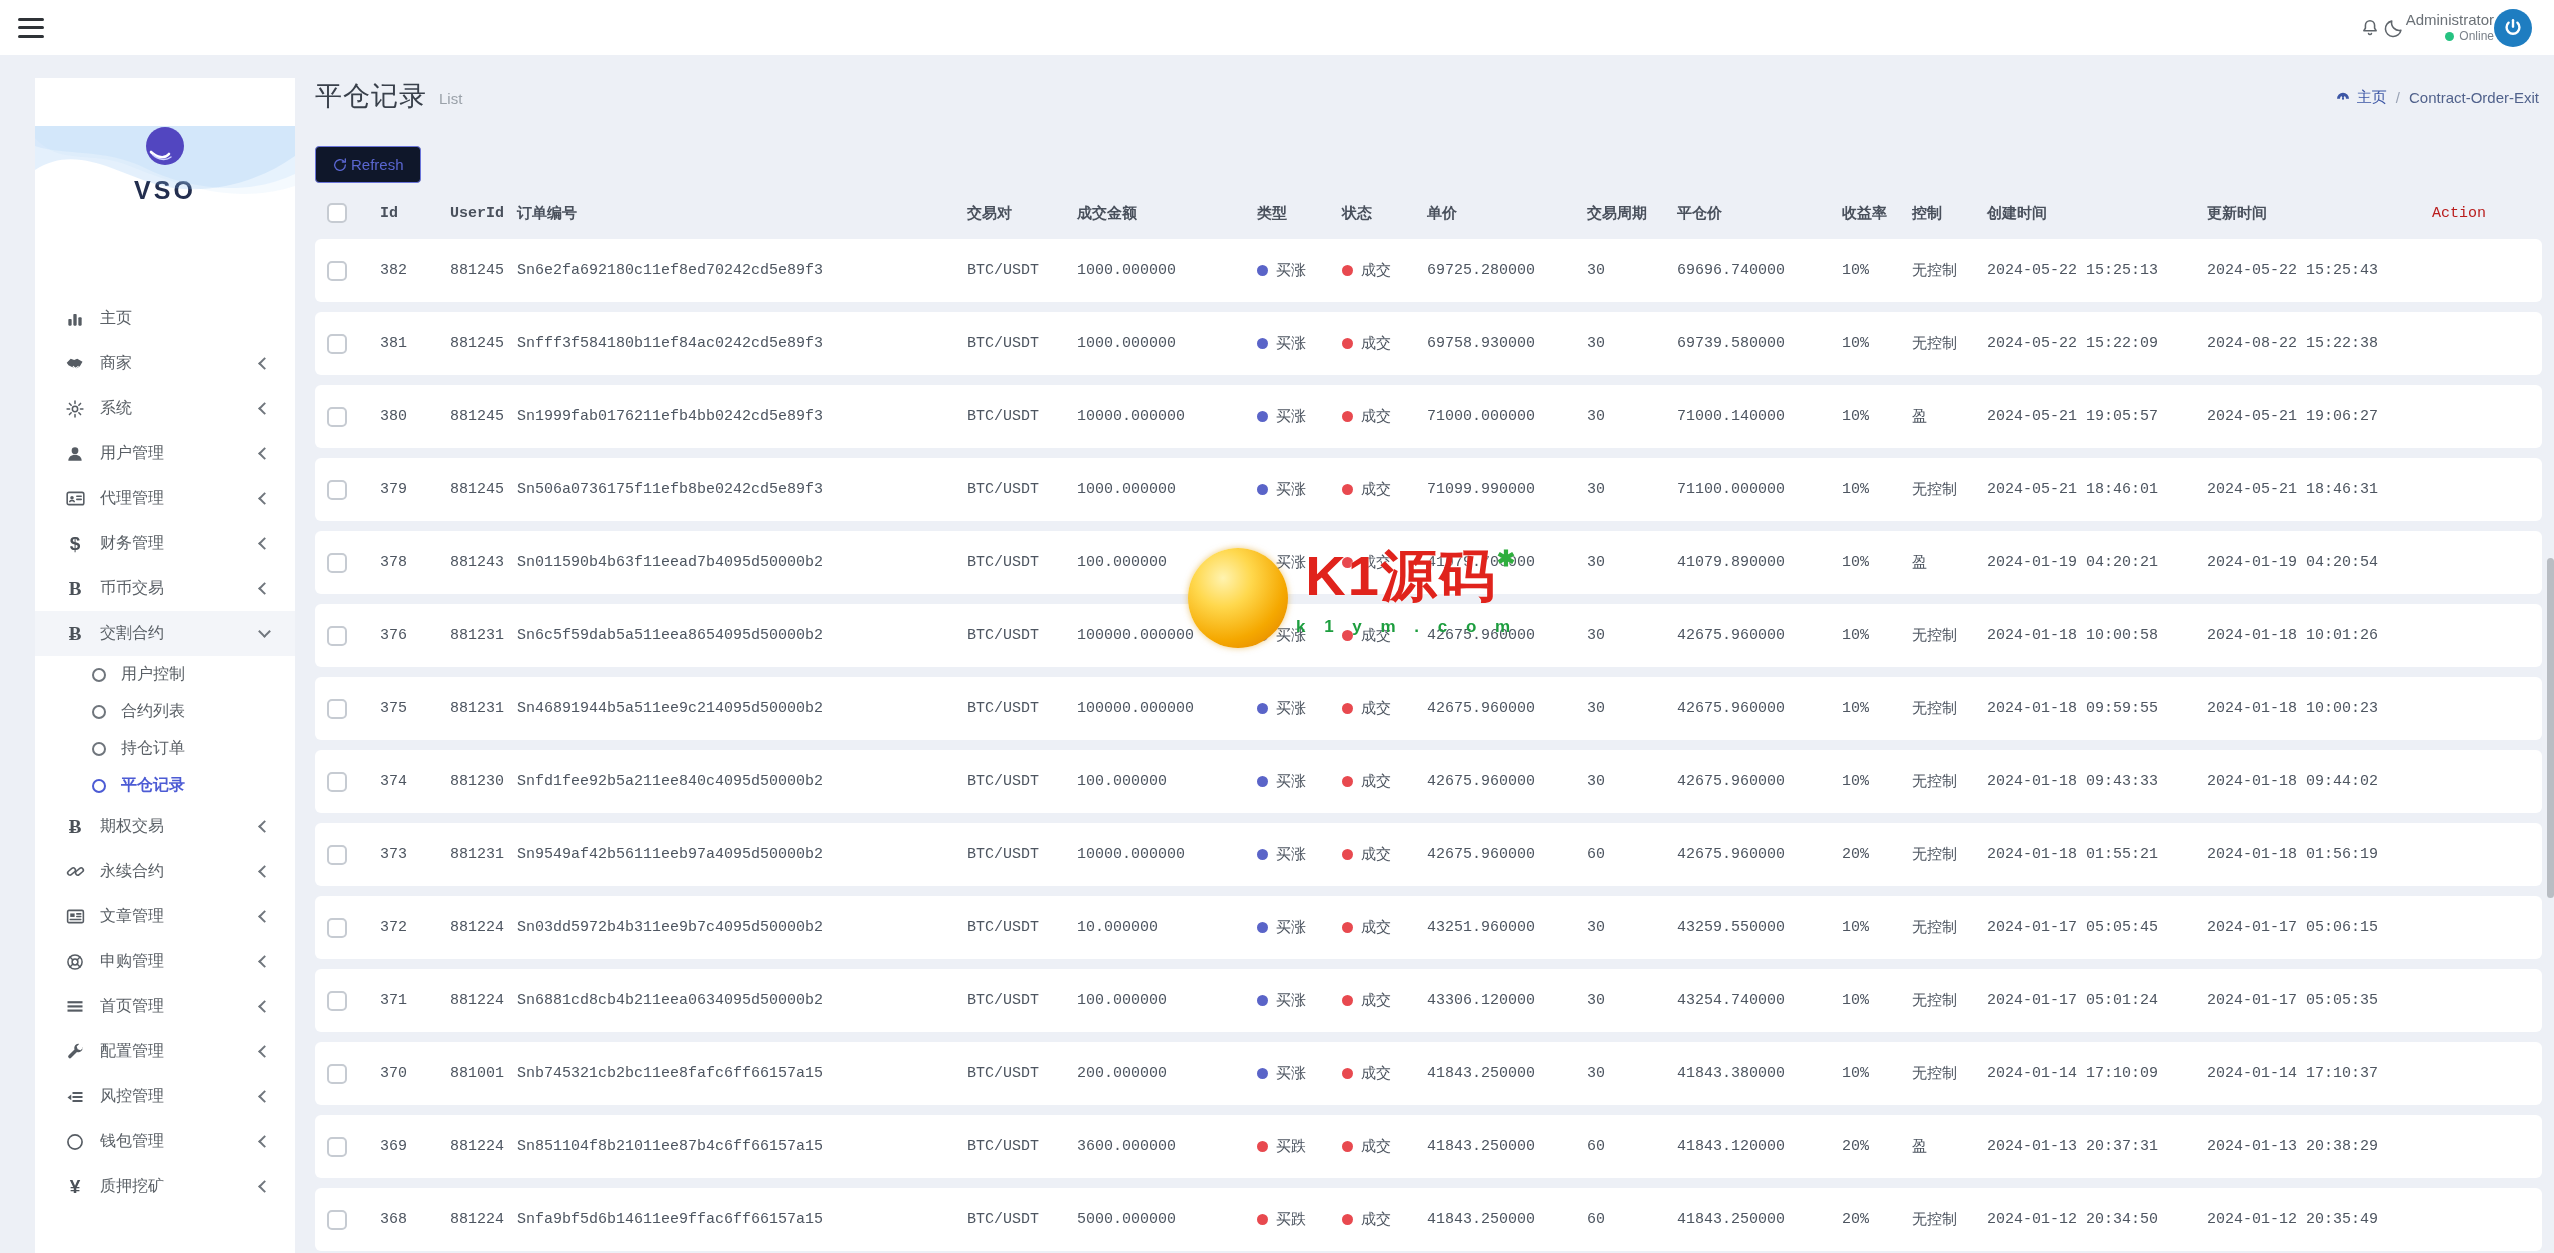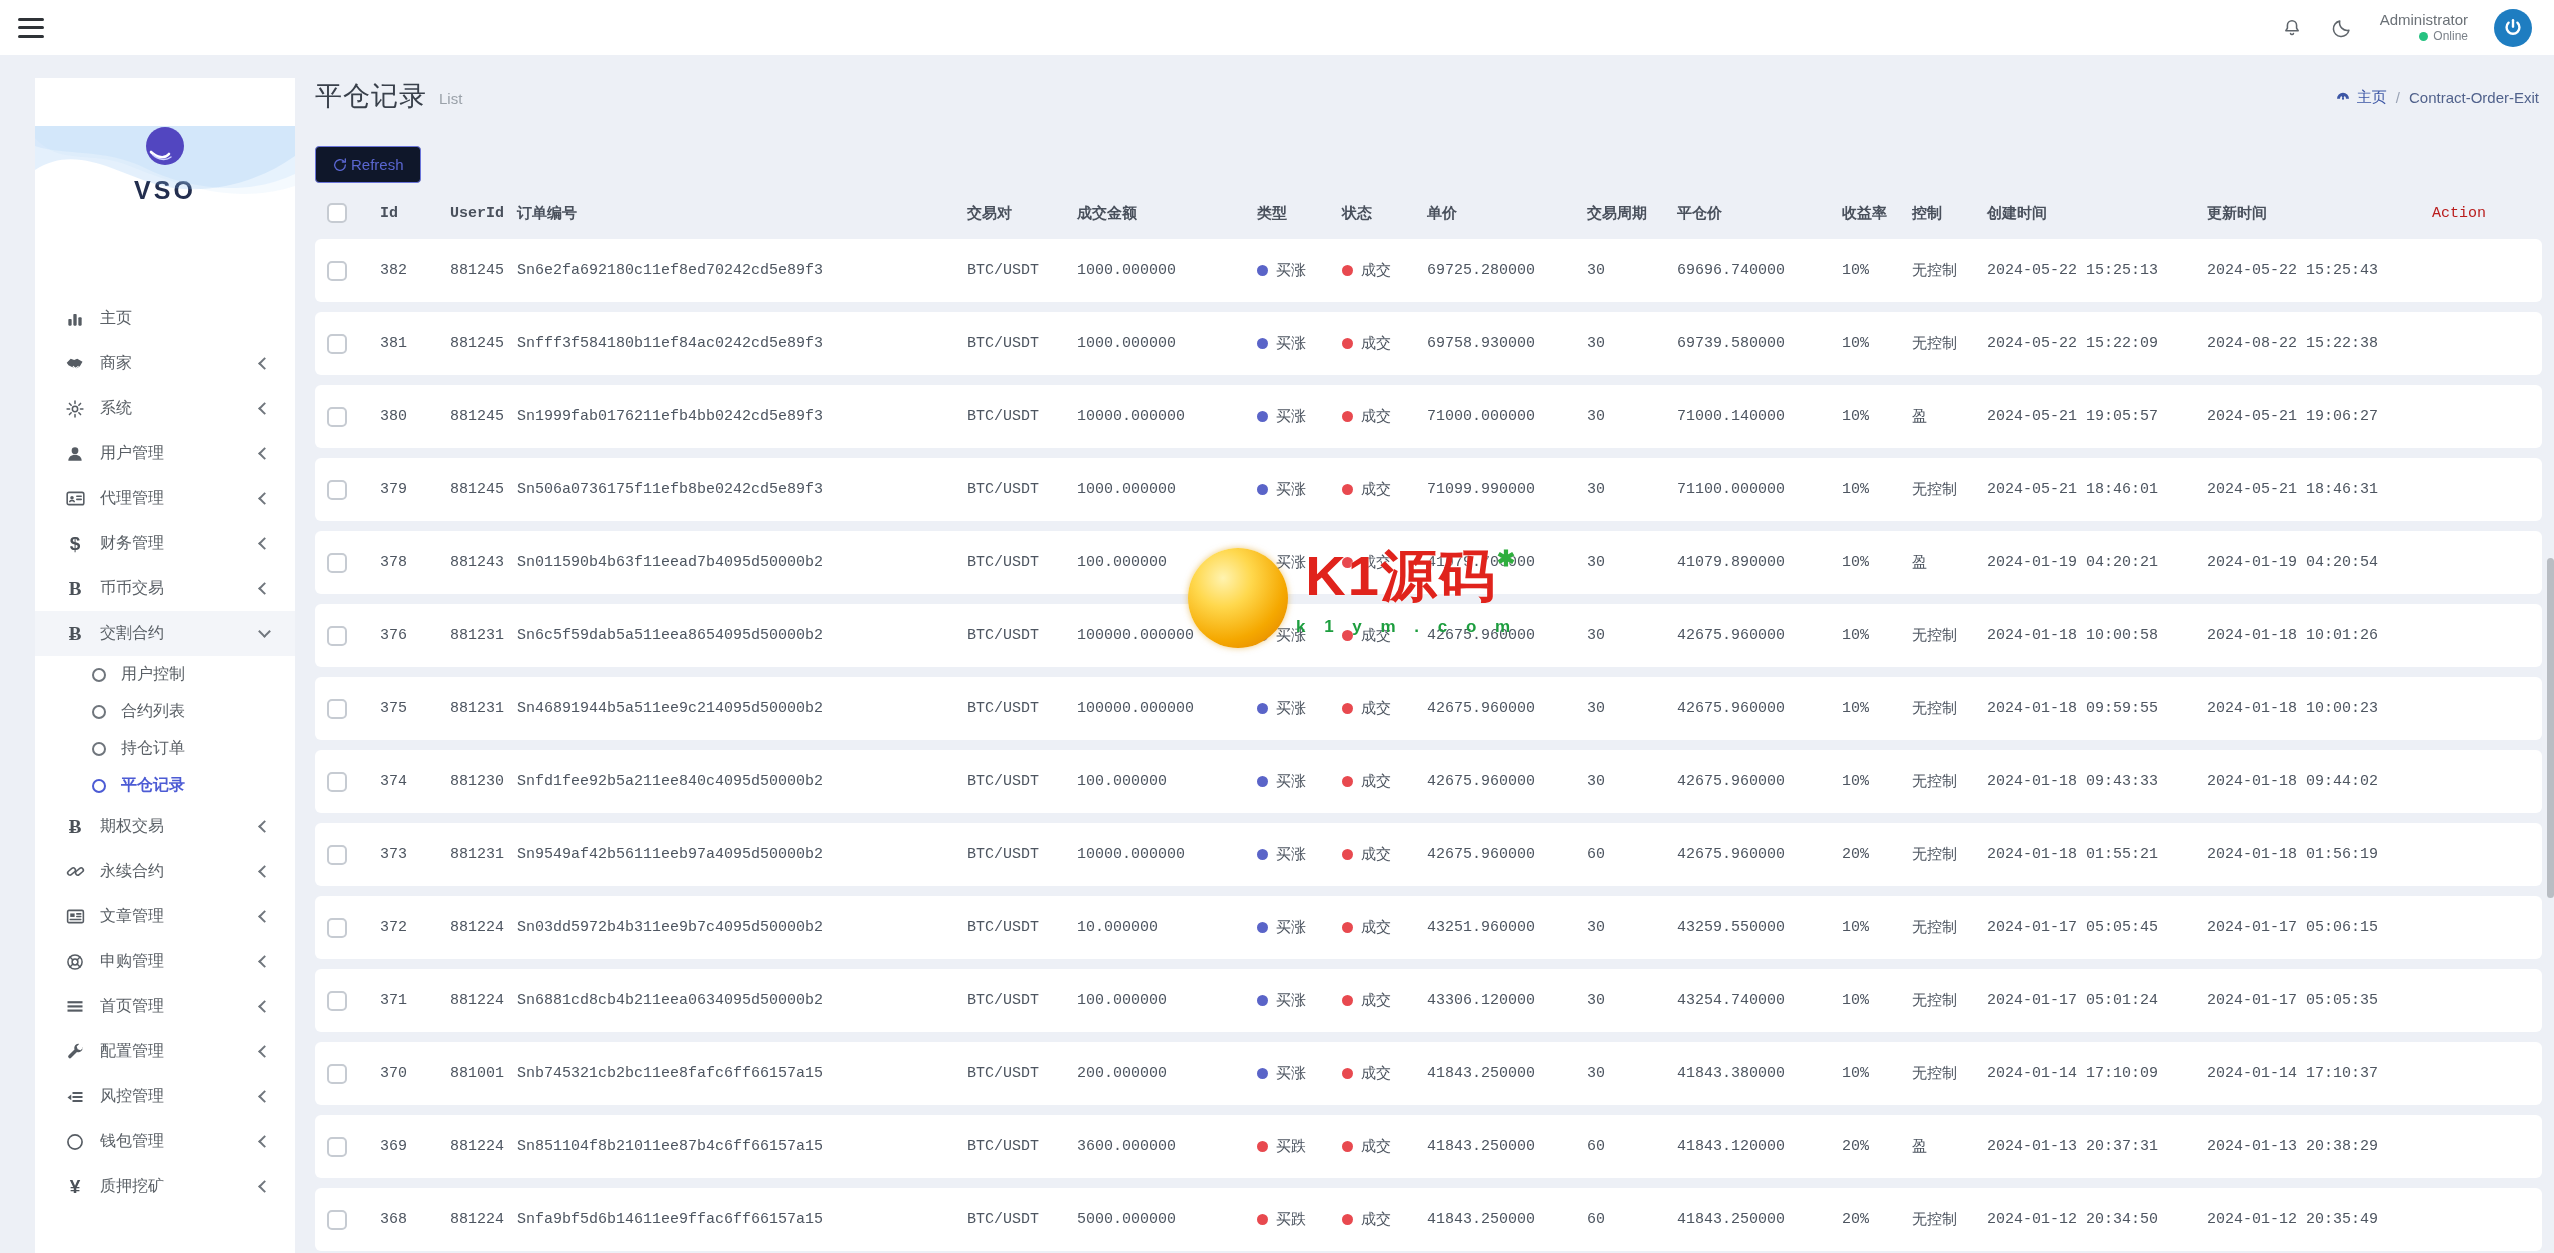--- a/index.html
+++ b/index.html
@@ -11,21 +11,21 @@
     position:relative;
     color:#4d5560;
   }
   
   .topbar {
     height:55px; background:#fff; display:flex; align-items:center;
     padding:0 22px 0 18px; position:relative; z-index:5;
   }
   .hamburger { width:26px; height:20px; display:flex; flex-direction:column; justify-content:space-between; cursor:pointer; }
   .hamburger span { display:block; height:3px; background:#2f3337; border-radius:2px; }
-  .topbar-right { margin-left:auto; display:flex; align-items:center; gap:26px; }
+  .topbar-right { margin-left:auto; display:flex; align-items:center; }
   .icon-btn { width:24px; height:24px; display:flex; align-items:center; justify-content:center; cursor:pointer; color:#5f656b; }
   .user-block { text-align:right; cursor:pointer; line-height:1.25; }
   .user-name { font-size:15px; color:#6b7177; }
   .user-status { font-size:12px; color:#7b828a; display:flex; align-items:center; justify-content:flex-end; gap:5px; }
   .online-dot { width:9px; height:9px; border-radius:50%; background:#26c281; display:inline-block; }
   .avatar { width:38px; height:38px; border-radius:50%; background:#1e7dc1; display:flex; align-items:center; justify-content:center; cursor:pointer; }
   
   .sidebar {
     position:absolute; left:35px; top:78px; width:260px; height:1175px;
     background:#fff; z-index:2; overflow:hidden;

